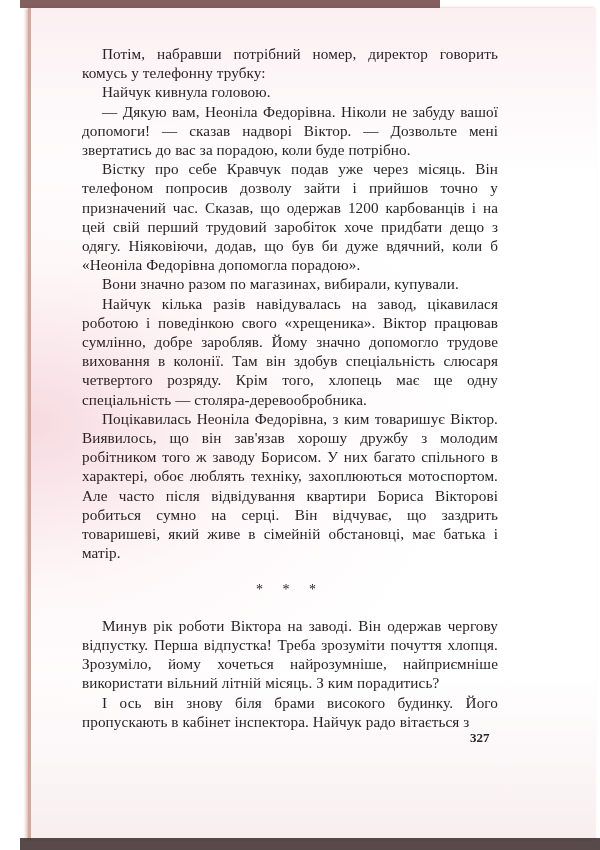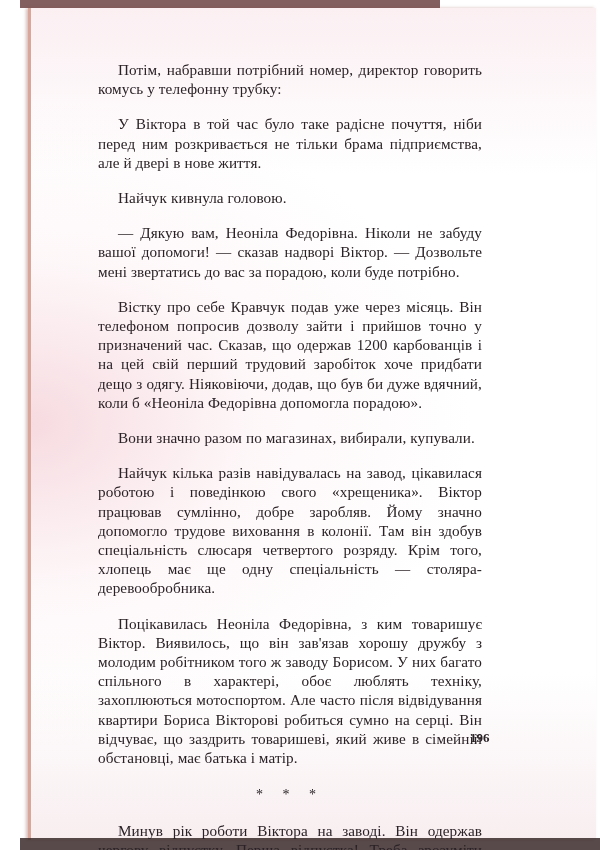--- a/index.html
+++ b/index.html
@@ -23,46 +23,45 @@
   .bottom-strip {
     position:absolute; left:20px; top:838px; width:580px; height:12px;
     background:#3b2a2a; opacity:0.85;
   }
   .text {
     position:absolute; left:82px; top:44px; width:416px;
     color:#2a2226; font-size:15.2px; line-height:19.2px;
     letter-spacing:0.1px;
   }
   .text p {
-    margin:16px; text-align:justify; text-indent:20px;
+    margin:0; text-align:justify; text-indent:20px;
     hyphens:manual;
   }
   .sep {
     text-align:center; margin:18px 0 16px 0; font-size:14px; letter-spacing:8px;
     text-indent:0 !important;
   }
   .page-number {
     position:absolute; left:470px; top:730px; font-size:13px; font-weight:bold;
     color:#2a2226;
   }
 </style>
 </head>
 <body>
 
 <div class="top-strip"></div>
 <div class="page"></div>
 <div class="bottom-strip"></div>
 
 <div class="text">
   <p>Потім, набравши потрібний номер, директор говорить комусь у телефонну трубку:</p>
-  <p>У Віктора в той час було таке радісне почуття, ніби перед ним розкривається не тільки брама підприємства, але й двері в нове життя.</p>
   <p>Найчук кивнула головою.</p>
   <p>— Дякую вам, Неоніла Федорівна. Ніколи не забуду вашої допомоги! — сказав надворі Віктор. — Дозвольте мені звертатись до вас за порадою, коли буде потрібно.</p>
   <p>Вістку про себе Кравчук подав уже через місяць. Він телефоном попросив дозволу зайти і прийшов точно у призначений час. Сказав, що одержав 1200 карбованців і на цей свій перший трудовий заробіток хоче придбати дещо з одягу. Ніяковіючи, додав, що був би дуже вдячний, коли б «Неоніла Федорівна допомогла порадою».</p>
   <p>Вони значно разом по магазинах, вибирали, купували.</p>
   <p>Найчук кілька разів навідувалась на завод, цікавилася роботою і поведінкою свого «хрещеника». Віктор працював сумлінно, добре заробляв. Йому значно допомогло трудове виховання в колонії. Там він здобув спеціальність слюсаря четвертого розряду. Крім того, хлопець має ще одну спеціальність — столяра-деревообробника.</p>
   <p>Поцікавилась Неоніла Федорівна, з ким товаришує Віктор. Виявилось, що він зав'язав хорошу дружбу з молодим робітником того ж заводу Борисом. У них багато спільного в характері, обоє люблять техніку, захоплюються мотоспортом. Але часто після відвідування квартири Бориса Вікторові робиться сумно на серці. Він відчуває, що заздрить товаришеві, який живе в сімейній обстановці, має батька і матір.</p>
   <div class="sep">* * *</div>
   <p>Минув рік роботи Віктора на заводі. Він одержав чергову відпустку. Перша відпустка! Треба зрозуміти почуття хлопця. Зрозуміло, йому хочеться найрозумніше, найприємніше використати вільний літній місяць. З ким порадитись?</p>
   <p>І ось він знову біля брами високого будинку. Його пропускають в кабінет інспектора. Найчук радо вітається з</p>
 </div>
 
-<div class="page-number">196</div>
+<div class="page-number">327</div>
 
 </body></html>

